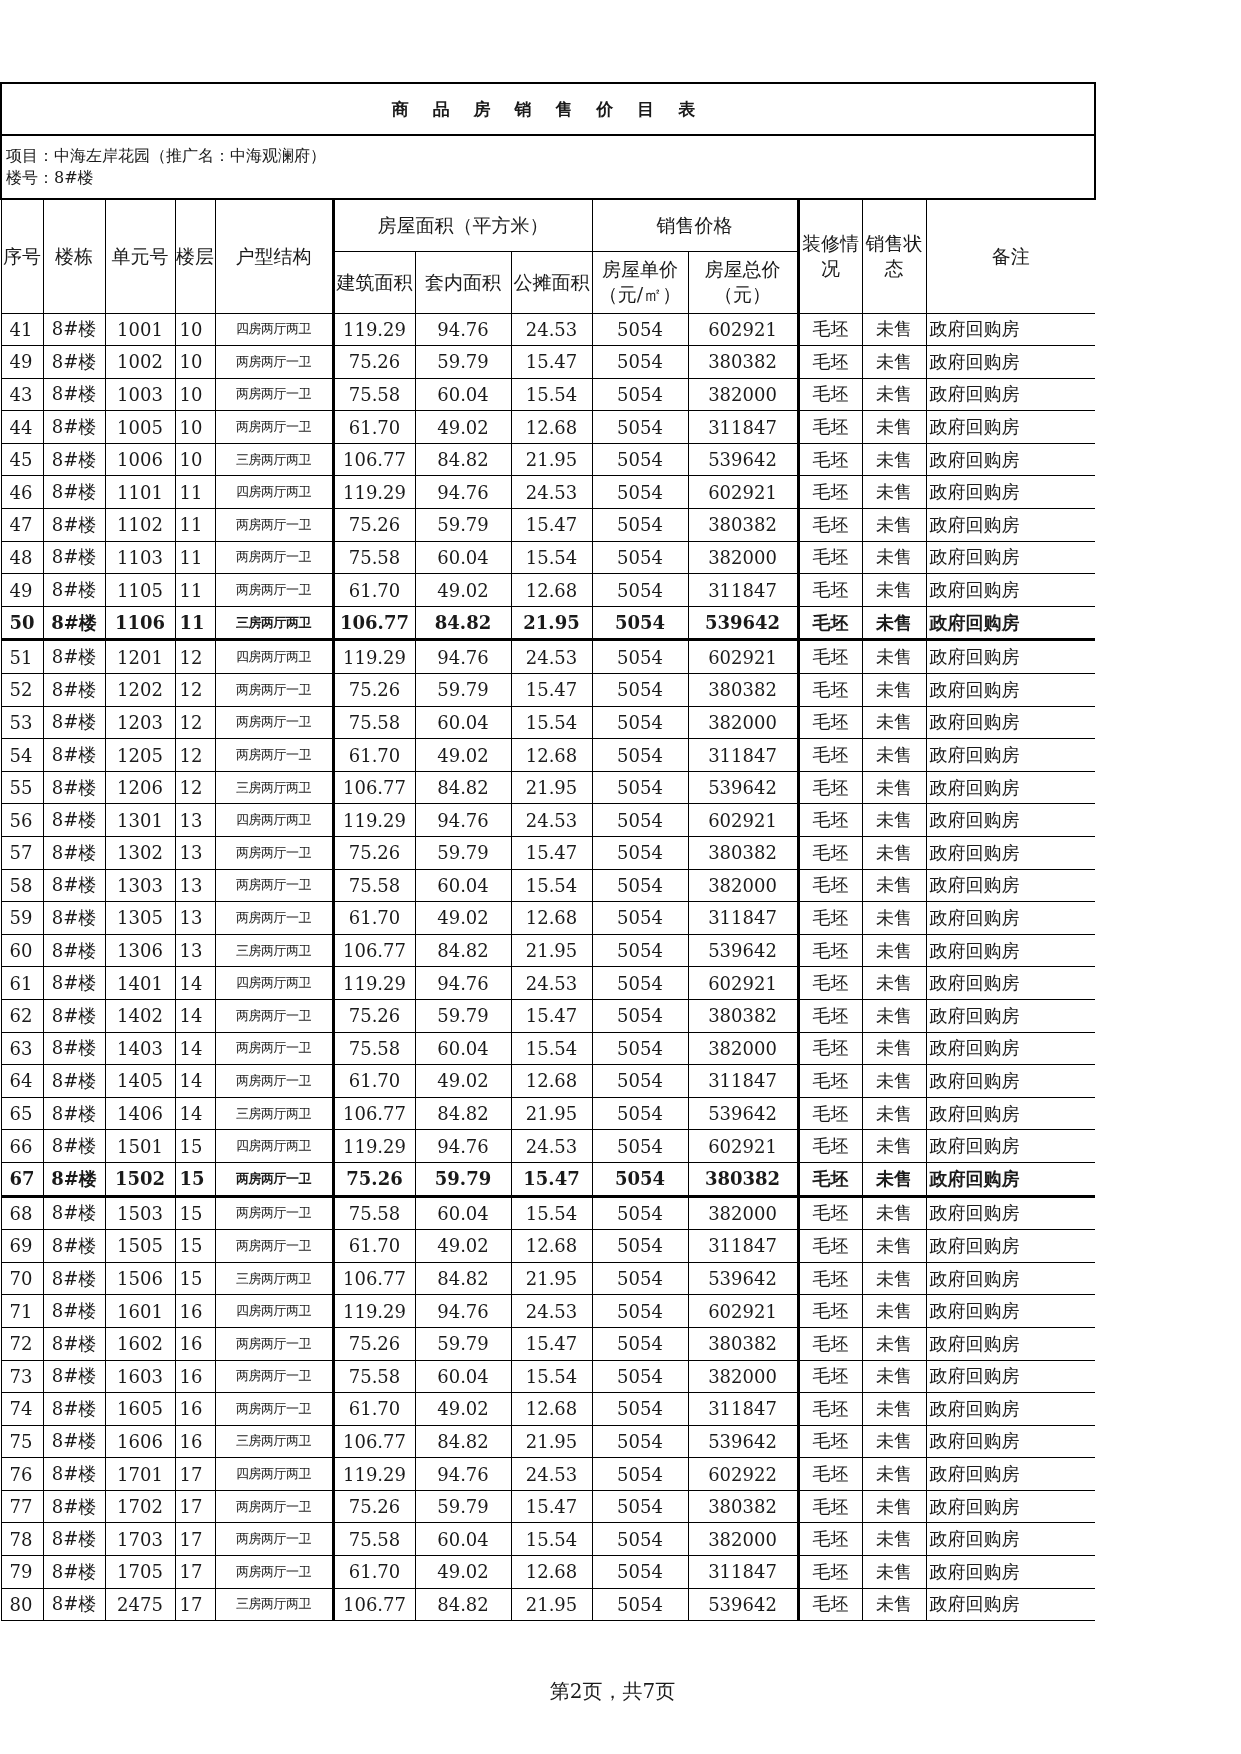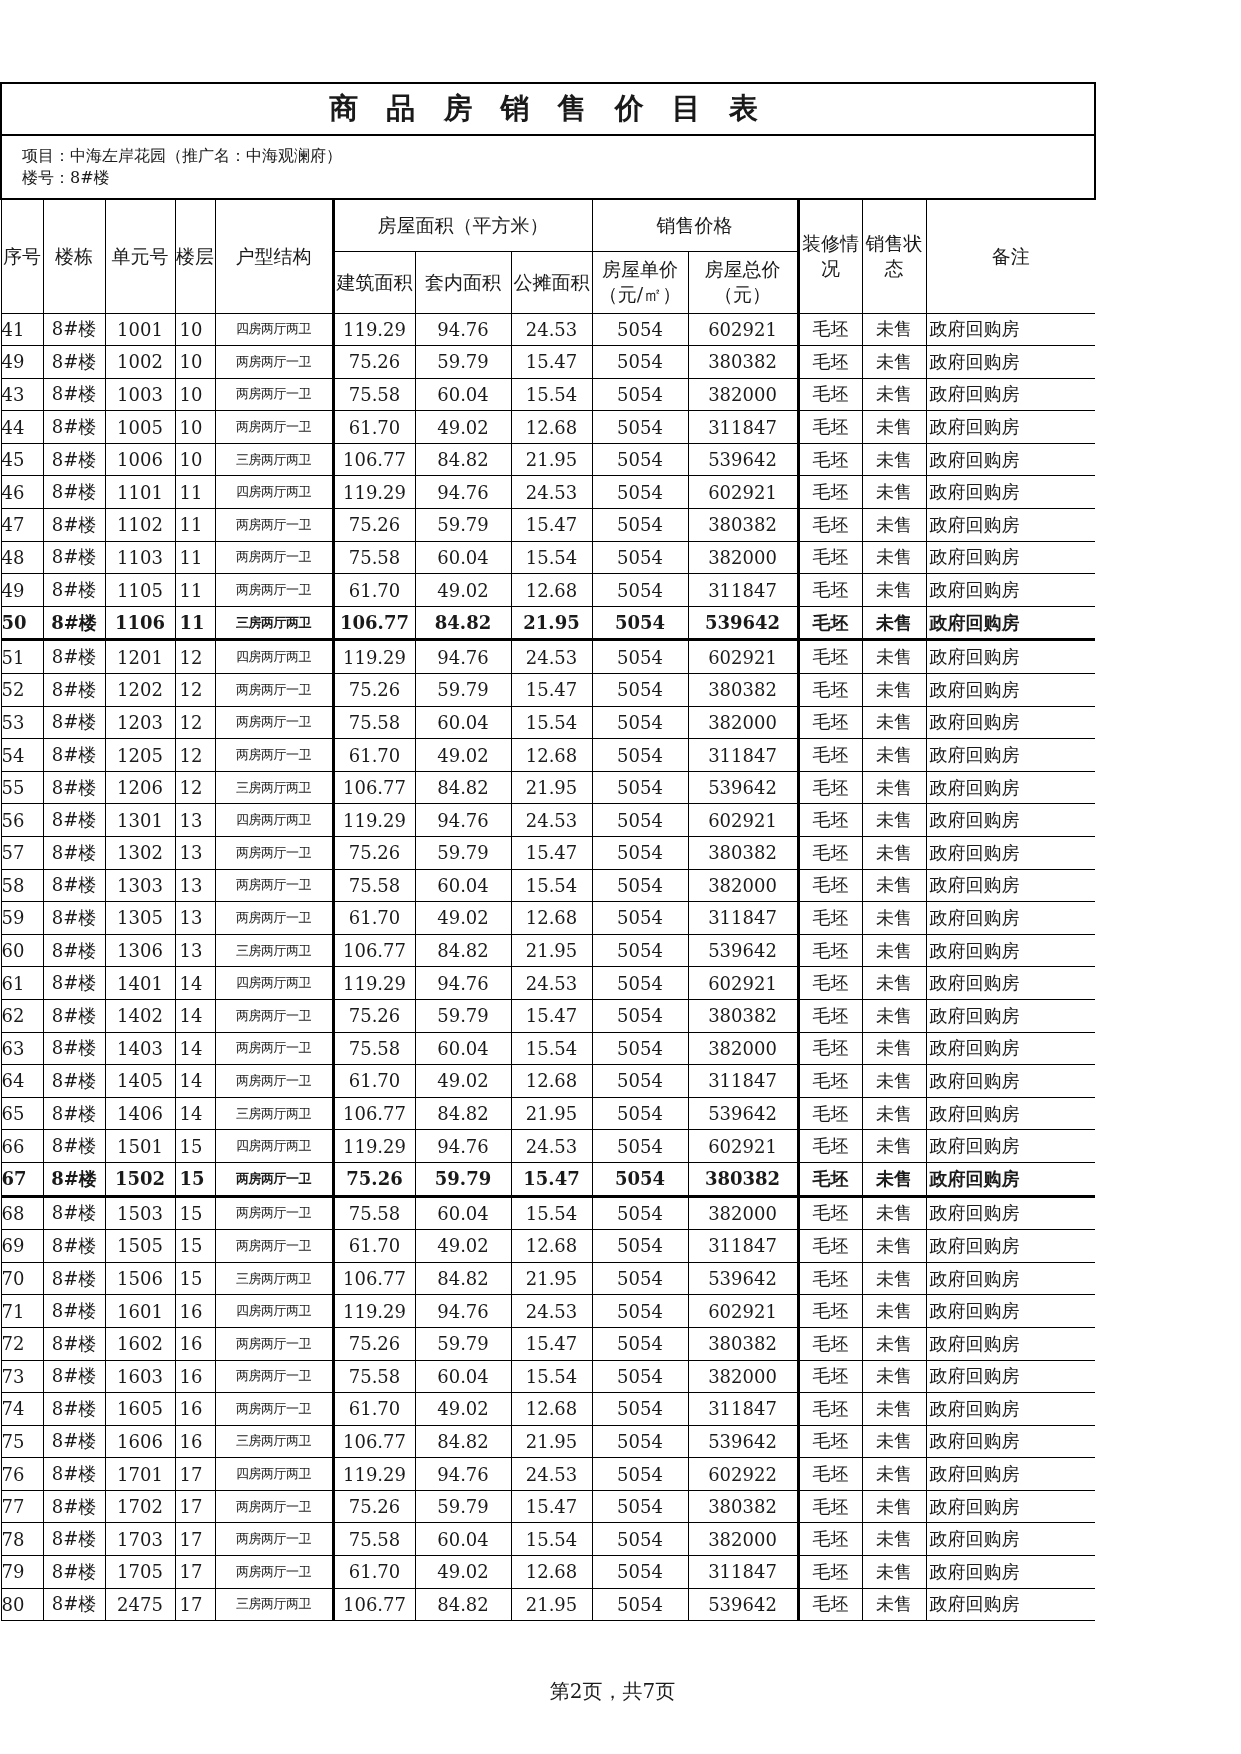--- a/index.html
+++ b/index.html
@@ -2,31 +2,31 @@
 <html><head>
 <meta charset="utf-8">
 <style>
   html, body { margin: 0; padding: 0; background: #ffffff; }
   body { width: 1241px; height: 1754px; position: relative; overflow: hidden;
          font-family: "DejaVu Serif", "Liberation Serif", serif; color: #1a1a1a; }
   .sheet { position: absolute; left: 0; top: 82px; width: 1094px; }
   table { border-collapse: collapse; table-layout: fixed; width: 1094px; }
   td, th { border: 1.5px solid #000; padding: 0; text-align: center; vertical-align: middle;
            font-weight: normal; overflow: hidden; white-space: nowrap; }
-  .title-cell { height: 50px; font-weight: bold; font-size: 29px; letter-spacing: 9px;
+  .title-cell { height: 50px; font-weight: bold; font-size: 17px; letter-spacing: 9px;
                 border-width: 2px; }
   .info-cell { height: 62px; text-align: left; font-size: 16px; line-height: 22px;
-               padding-left: 20px; vertical-align: middle; border-width: 2px; }
+               padding-left: 4px; vertical-align: middle; border-width: 2px; }
   .hdr { font-size: 19px; line-height: 25px; white-space: normal; }
   .hdr-top { height: 52px; }
   .hdr-sub { height: 62px; }
   tbody td { height: 31.6px; font-size: 18px; }
   td.ctype { font-size: 13px; letter-spacing: -0.5px; }
   td.floor { text-align: left; padding-left: 4px; }
-  td.seq { text-align: left; }
+  td.seq { text-align: left; padding-left: 8px; }
   td.note { text-align: left; padding-left: 3px; border-right: none; margin-top: 28px; }
   .thick-left { border-left: 3px solid #000; }
   tr.thick-bottom td { border-bottom: 3px solid #000000; font-weight: bold; }
   .footer { position: absolute; top: 1678px; left: 0; width: 1225px; text-align: center;
             font-size: 20px; }
 </style>
 </head>
 <body>
 
 <div class="sheet">

